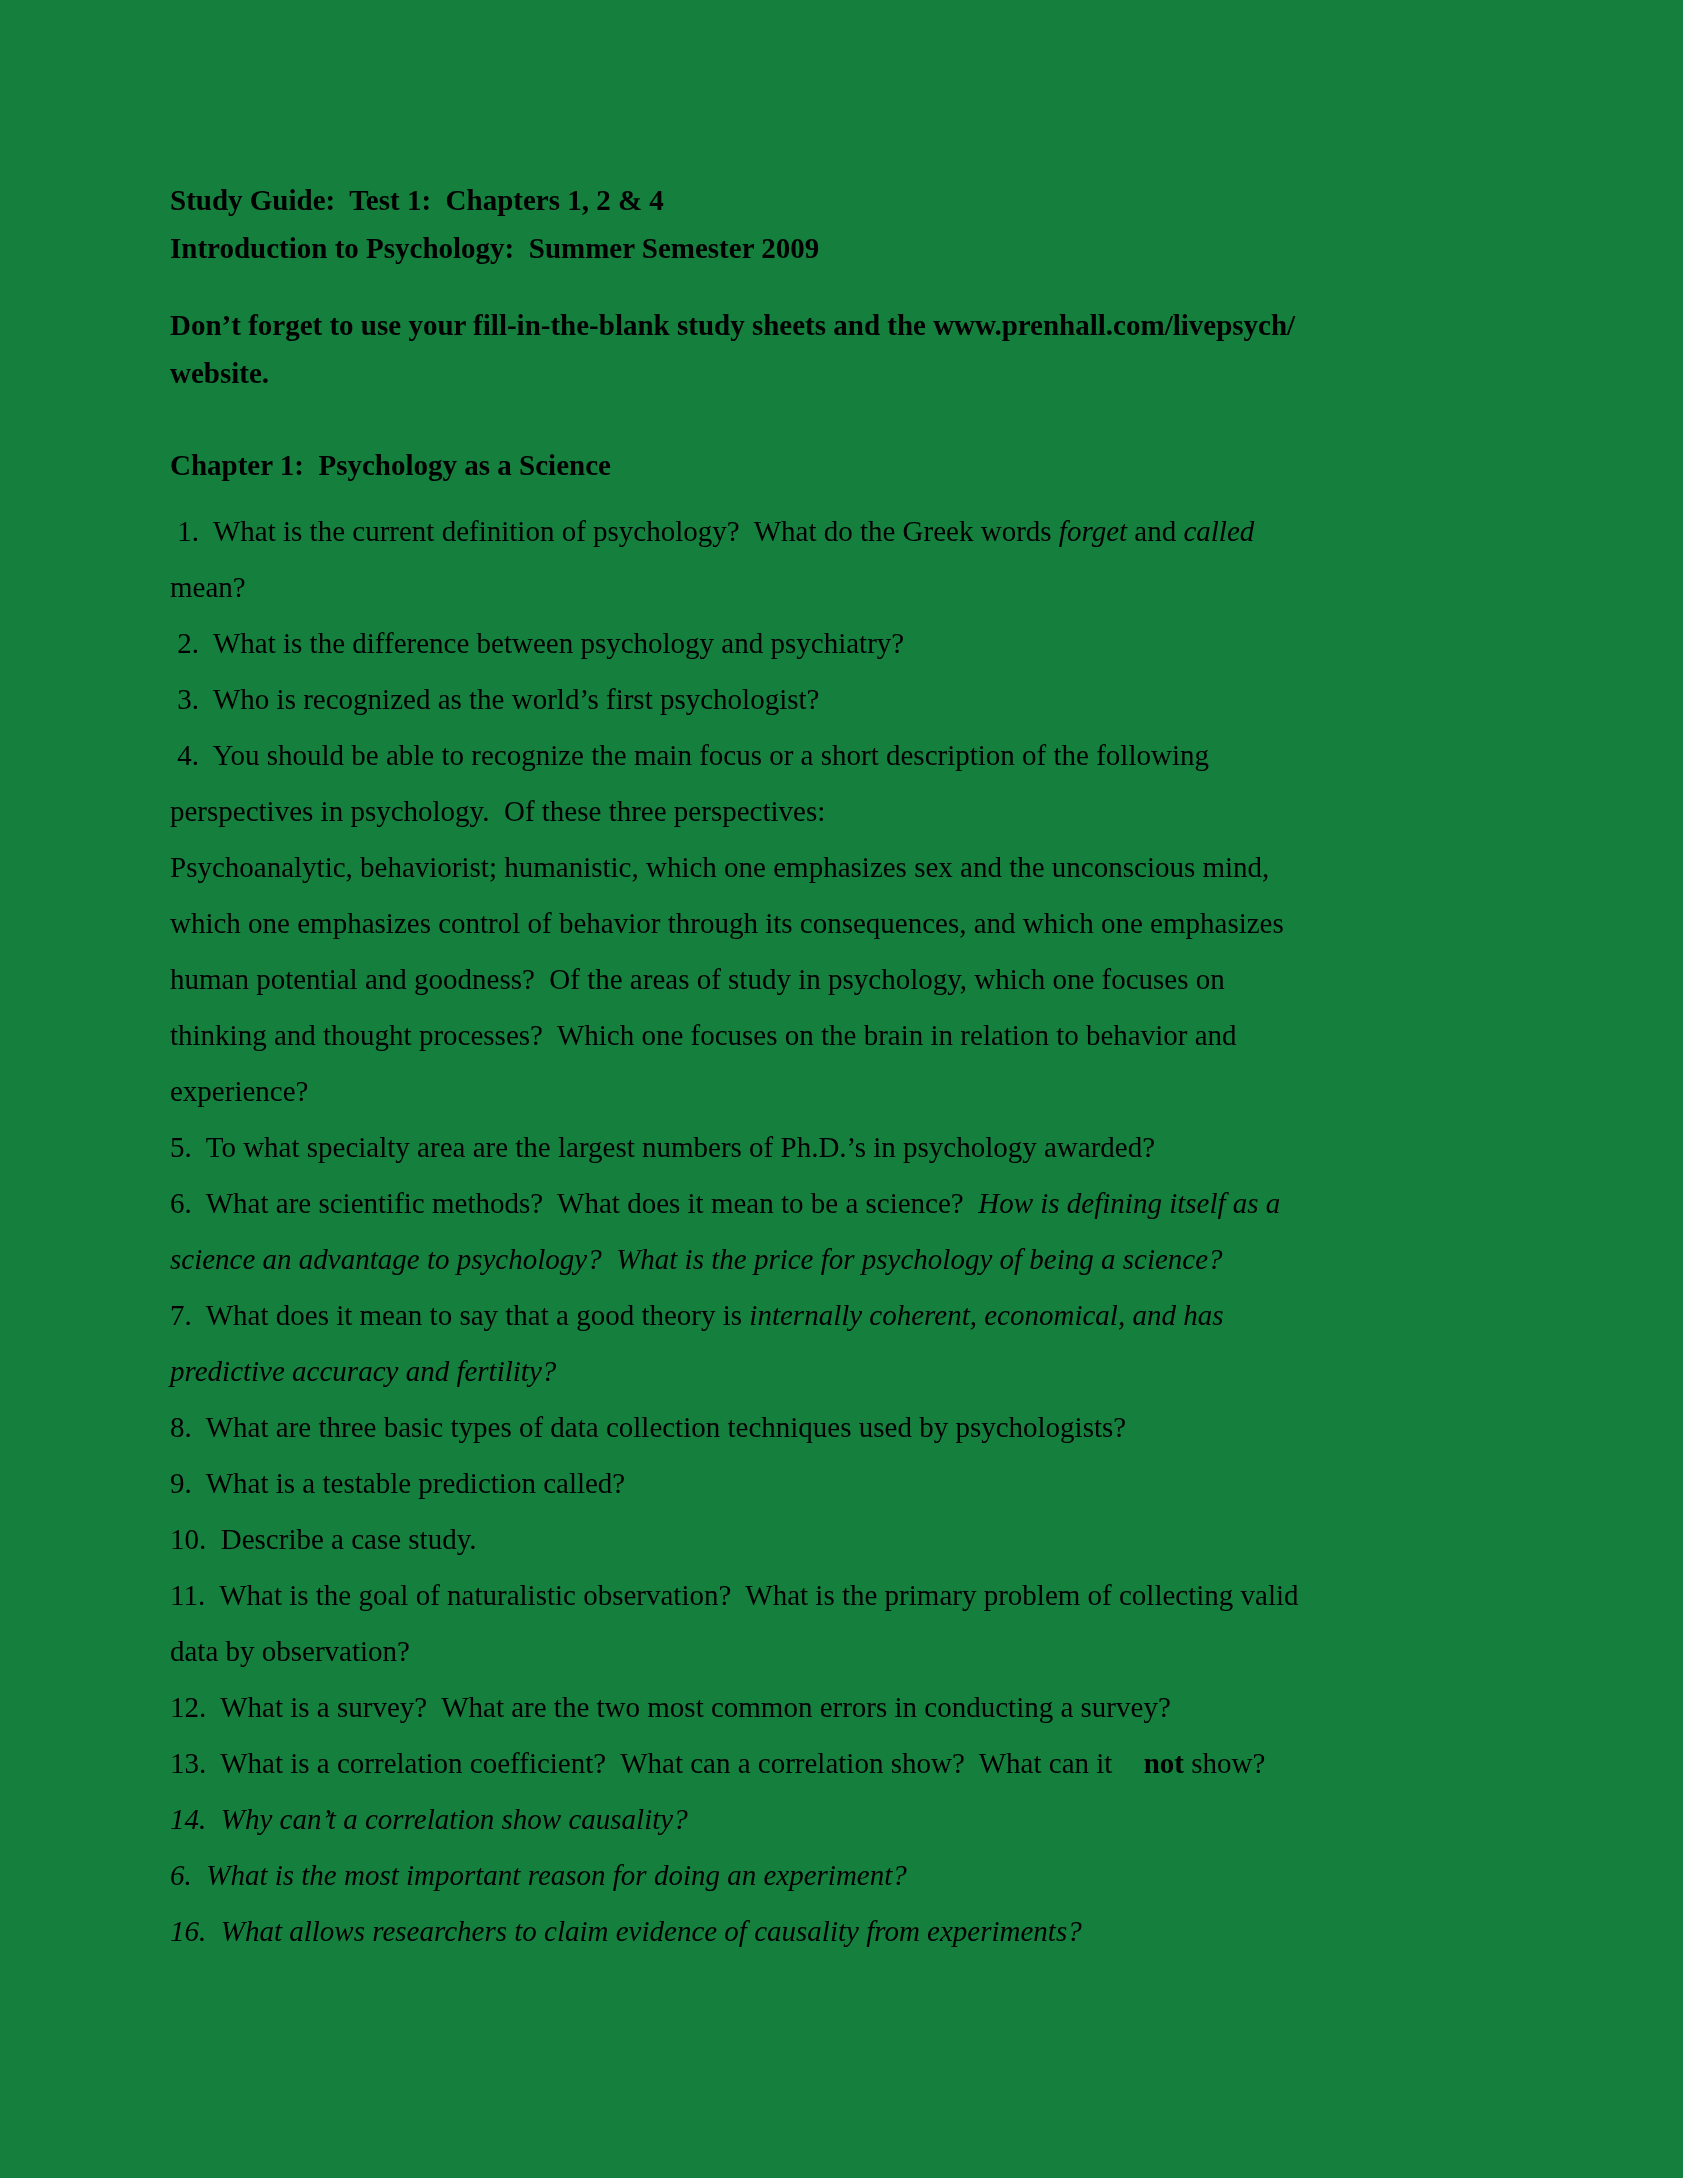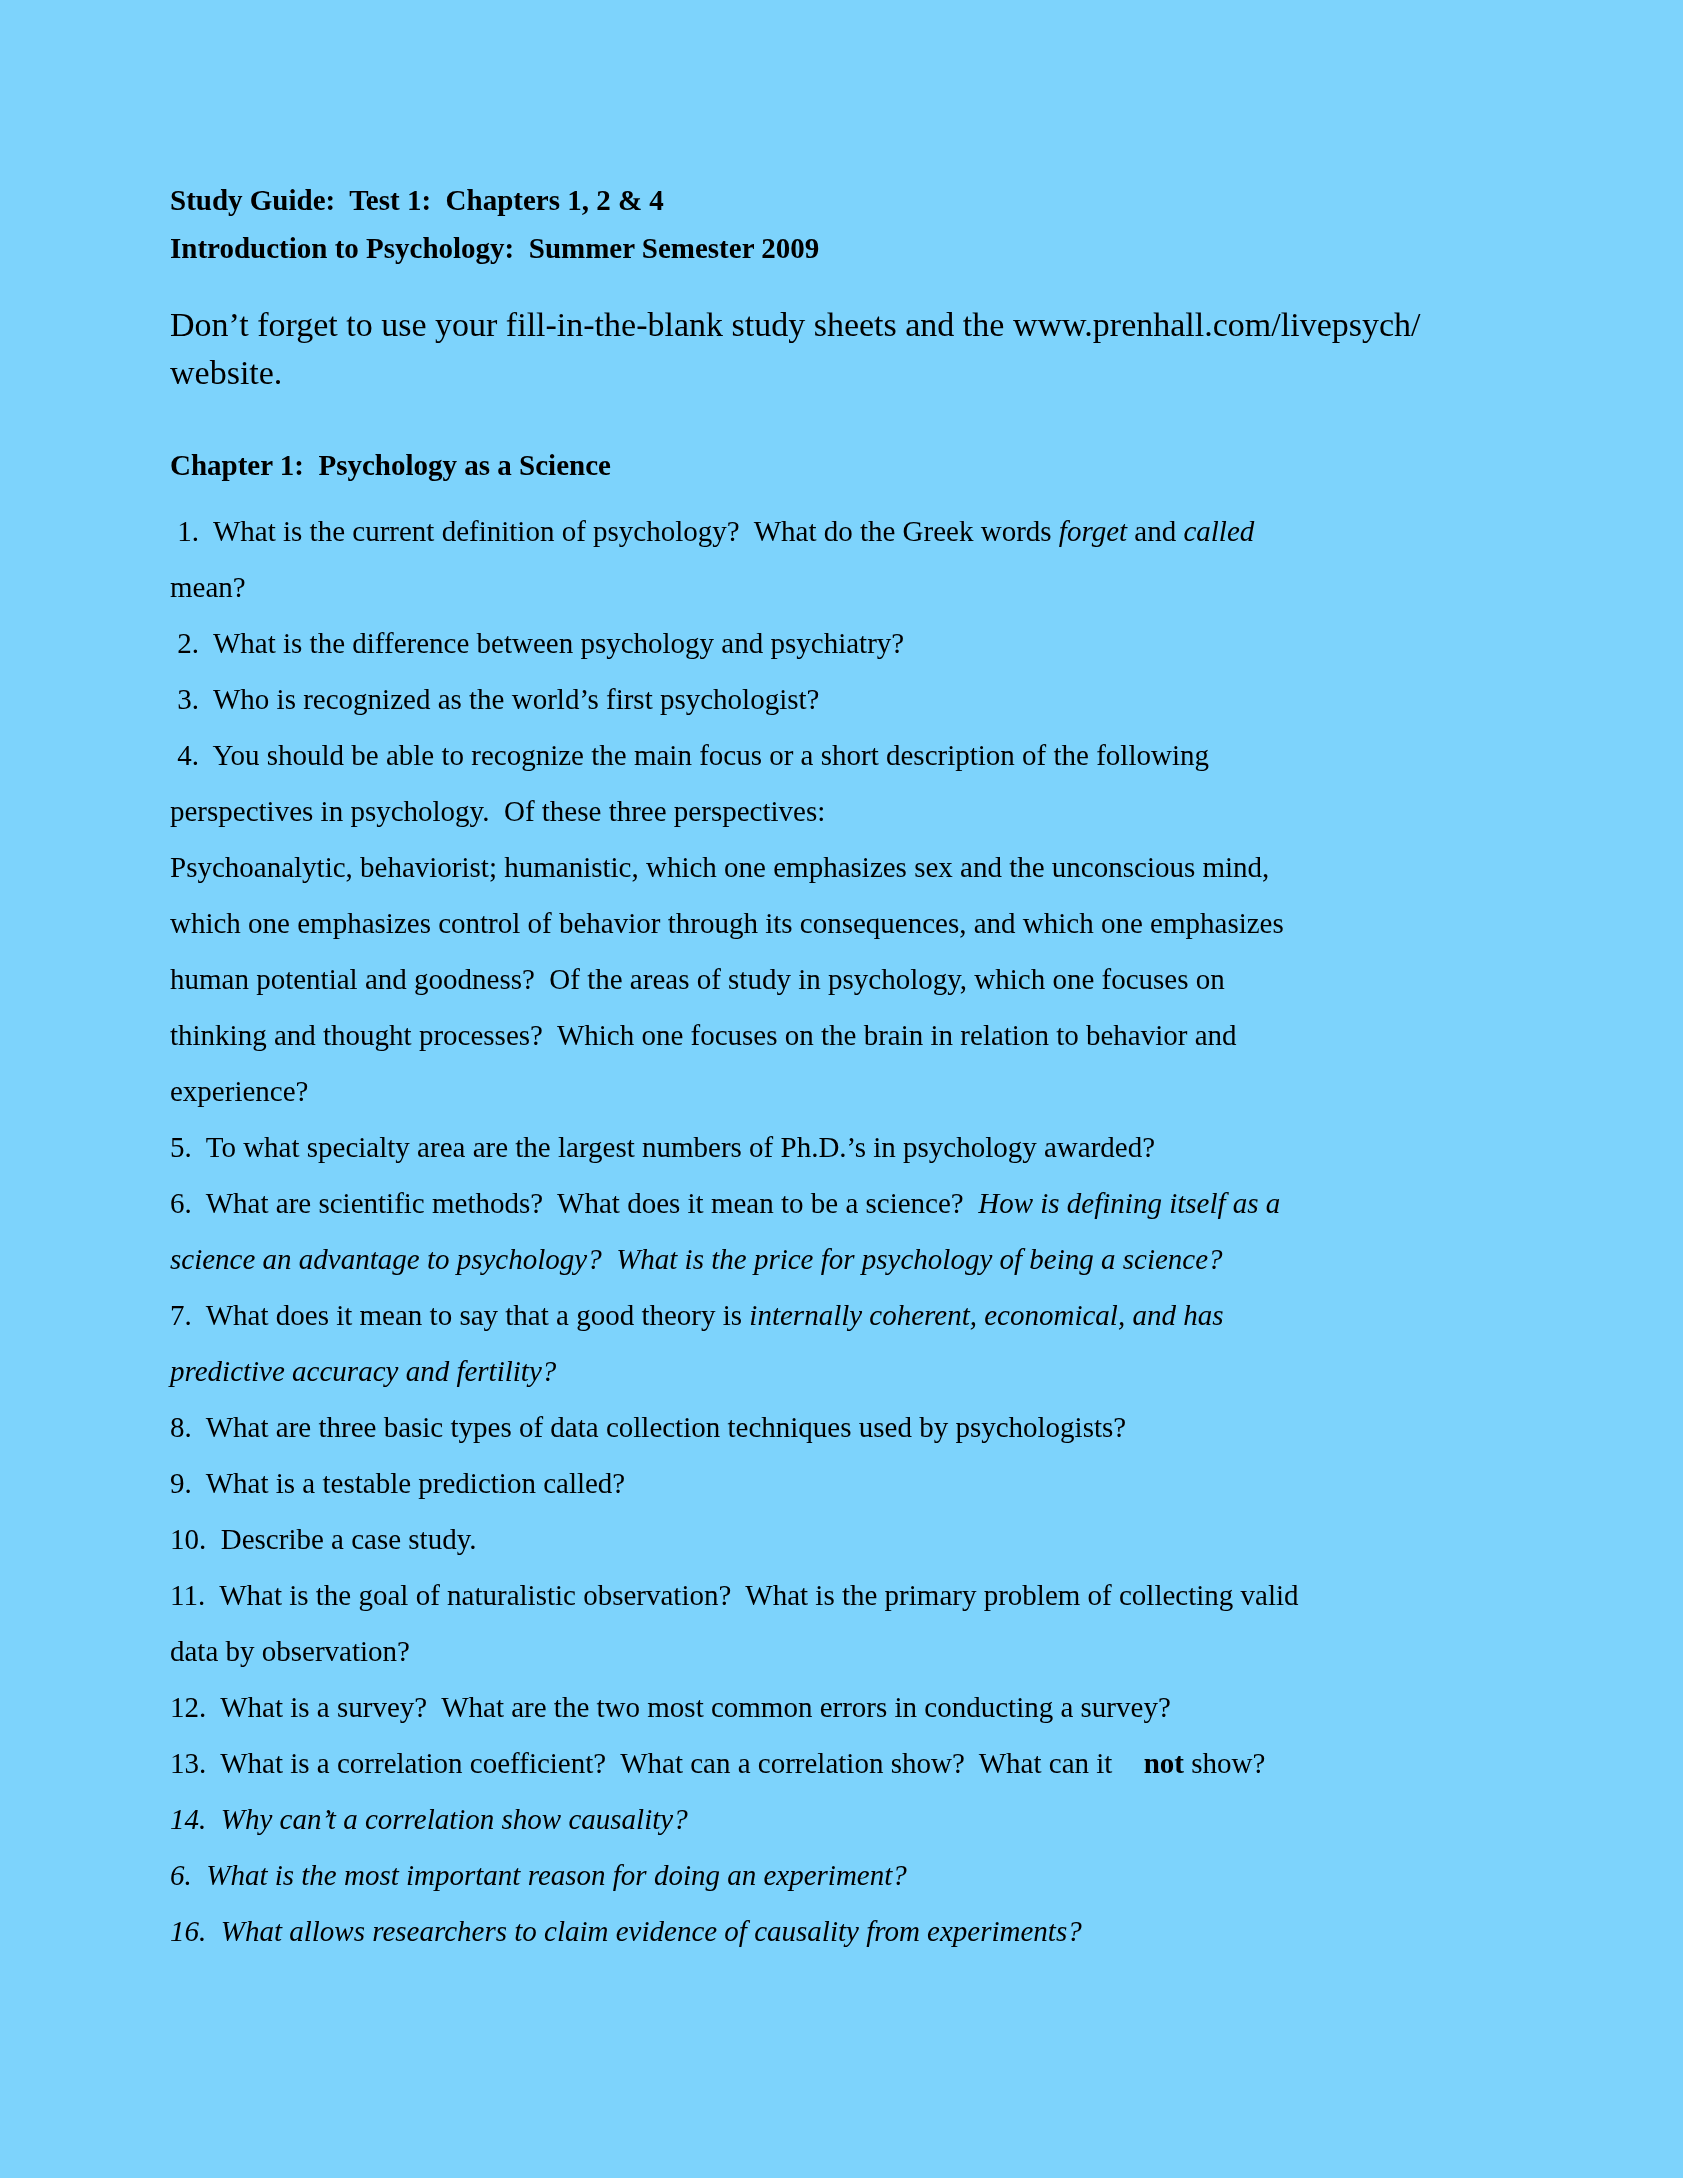--- a/index.html
+++ b/index.html
@@ -12,33 +12,33 @@
     height: 2178px;
     color: #000000;
     font-family: "Liberation Serif", "DejaVu Serif", serif;
     overflow: hidden;
   }
   .page {
     box-sizing: border-box;
     width: 1683px;
     height: 2178px;
     padding: 176px 168px 0 170px;
-    background: #7dd3fc;
+    background: #15803d;
   }
   .doc-header p {
     margin: 0;
     font-size: 29px;
     font-weight: bold;
     line-height: 48px;
     white-space: pre-wrap;
   }
   .notice {
     margin: 29px 0 0 0;
-    font-size: 34px;
-    font-weight: normal;
+    font-size: 29px;
+    font-weight: bold;
     line-height: 48px;
     white-space: pre-wrap;
   }
   .chapter-heading {
     margin: 44px 0 14px 0;
     font-size: 29px;
     font-weight: bold;
     line-height: 48px;
     white-space: pre-wrap;
   }

